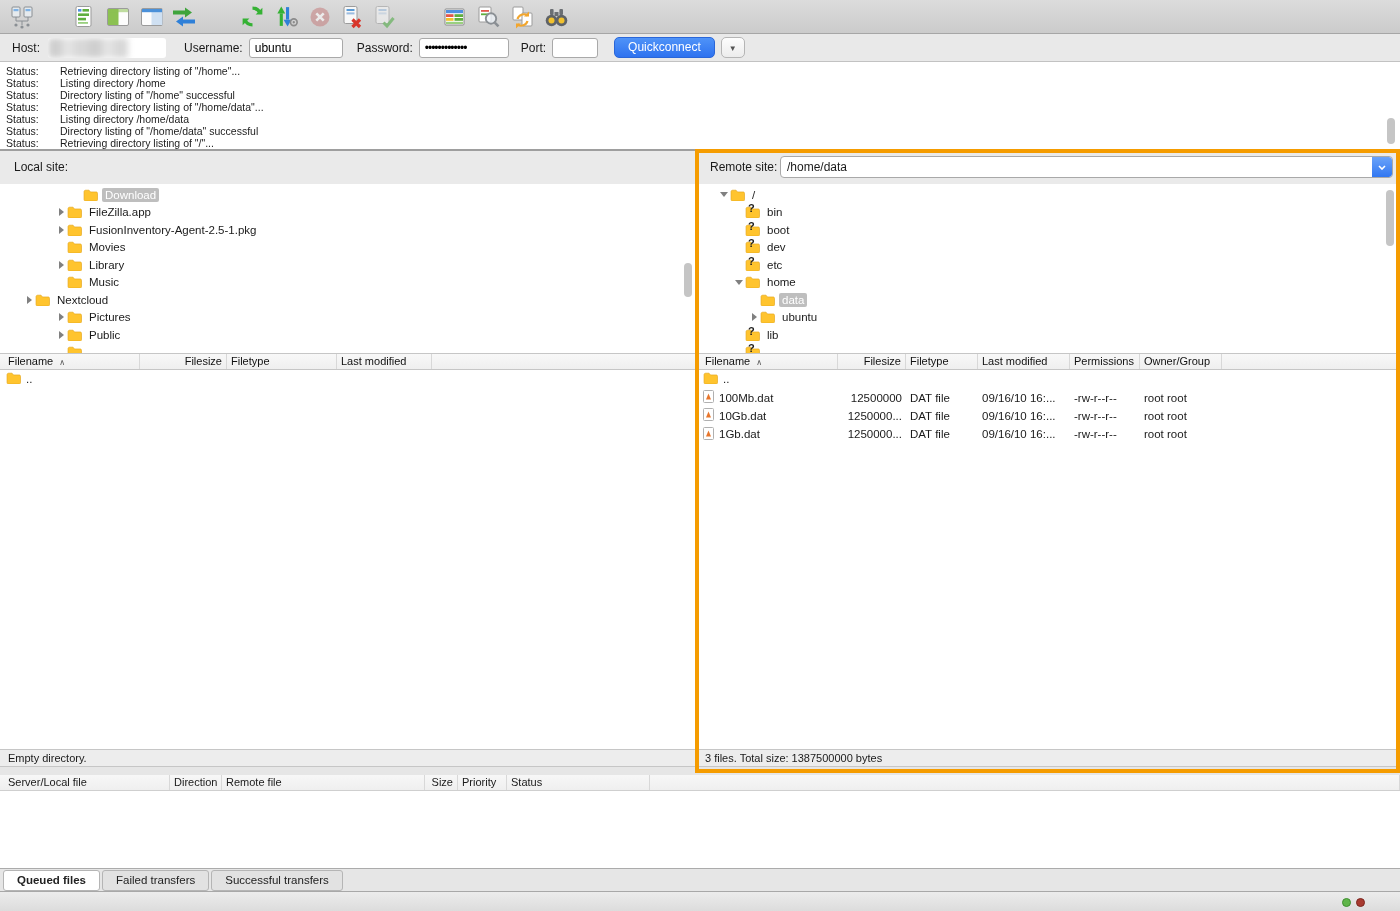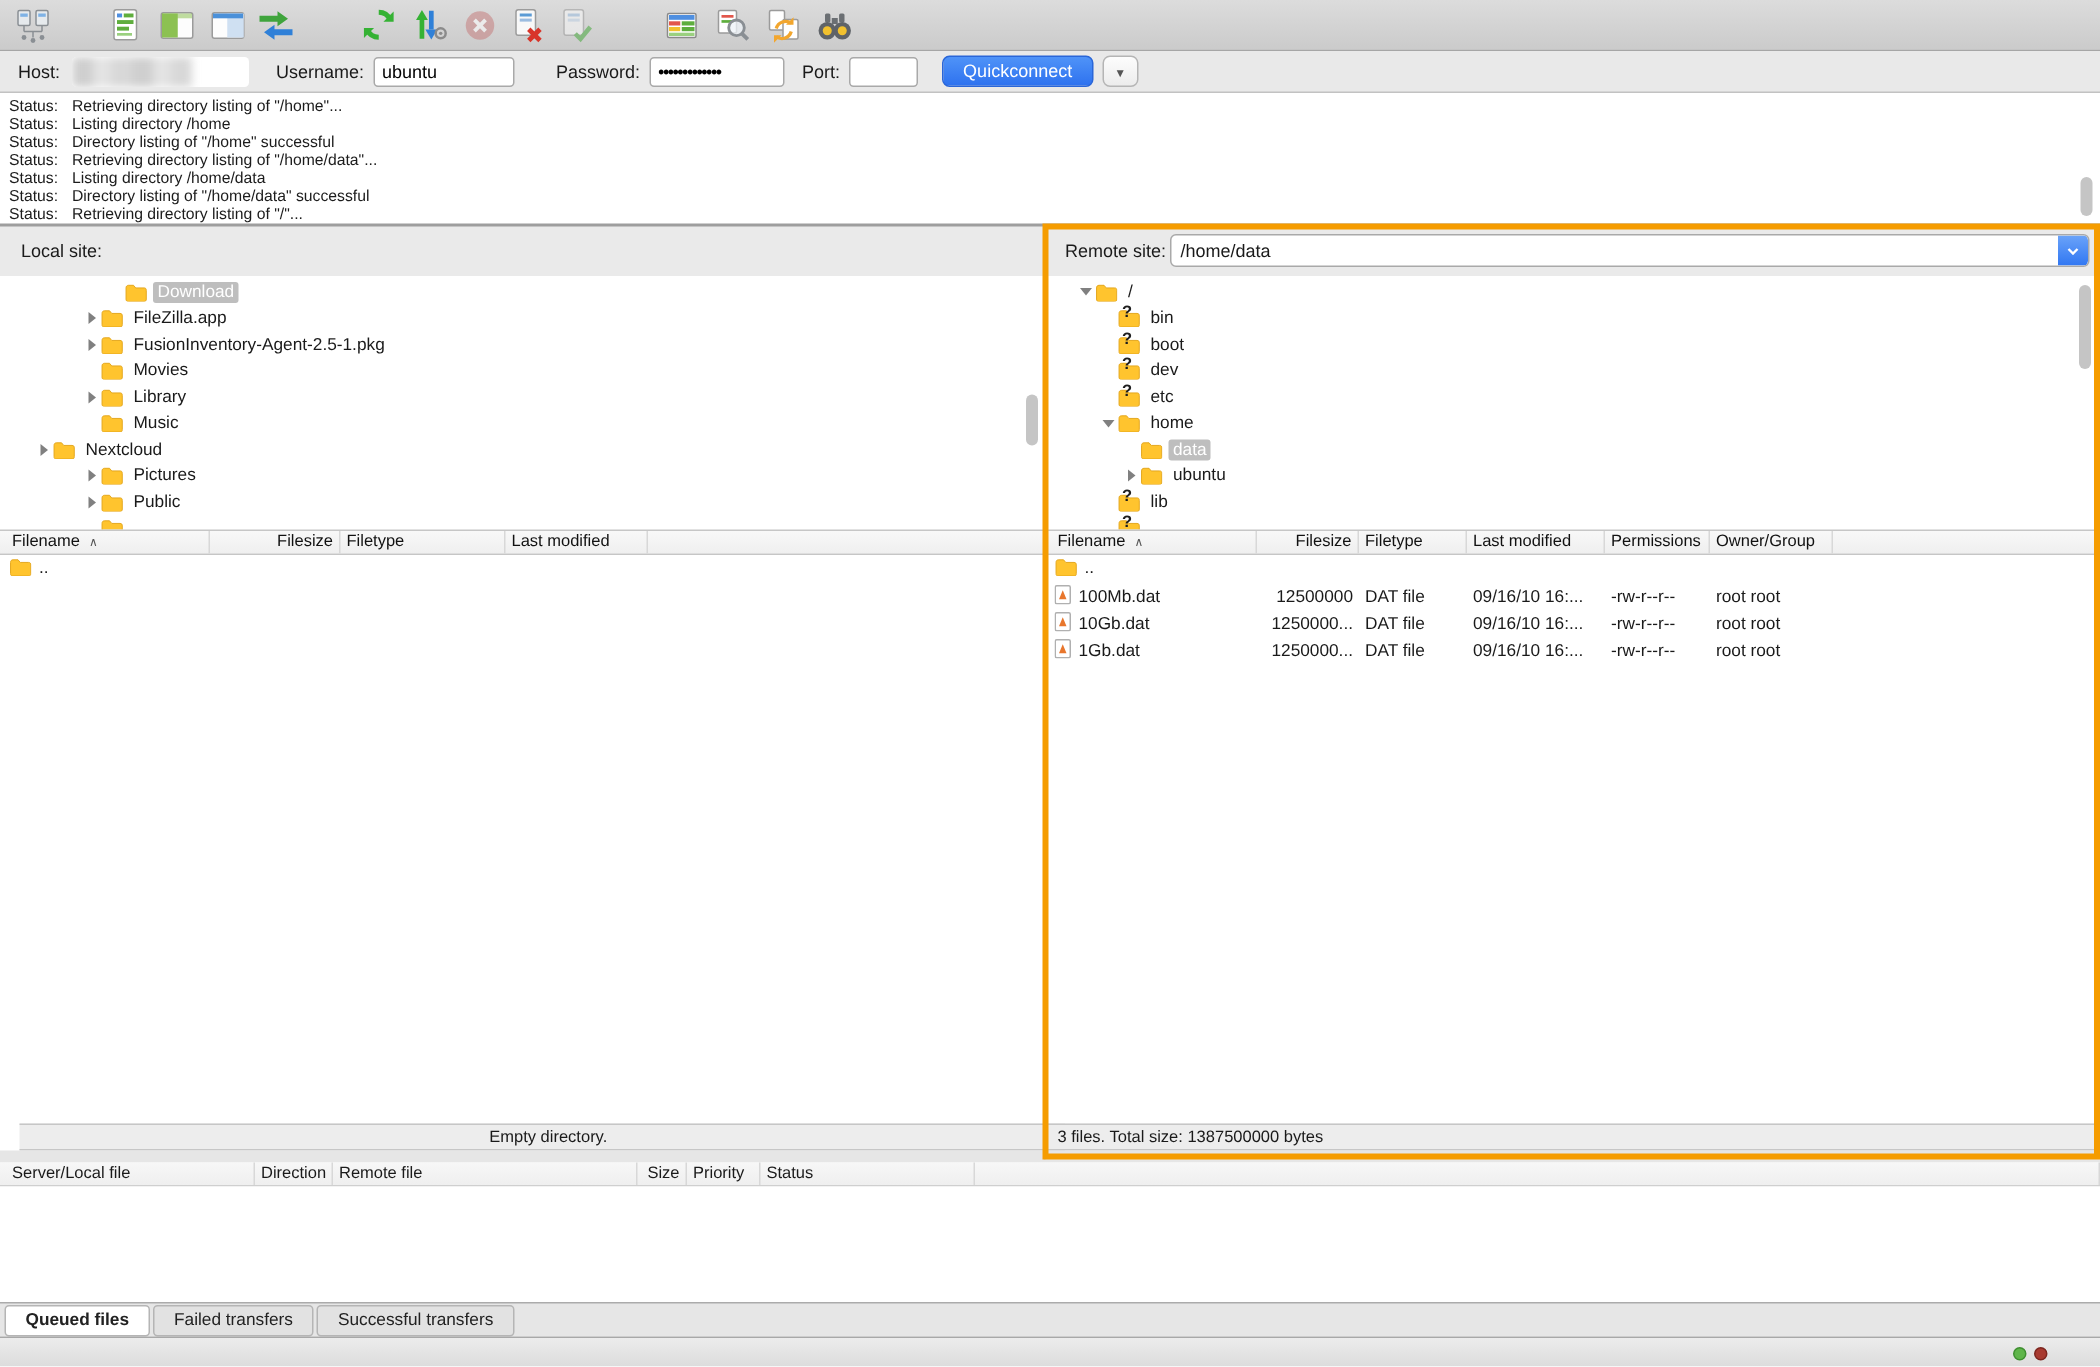--- a/index.html
+++ b/index.html
@@ -28,21 +28,21 @@
     filter:blur(3px); }
   .qc-btn { margin-left:16px; height:21px; padding:0 13px; background:linear-gradient(#4f93f8,#2e72ef);
     color:#fff; border:1px solid #2a66d8; border-radius:5px; font-size:12px; line-height:19px; }
   .qc-drop { margin-left:6px; width:24px; height:21px; background:linear-gradient(#fdfdfd,#ececec);
     border:1px solid #b5b5b5; border-radius:5px; color:#555; font-size:9px; text-align:center; line-height:20px; }
 
   
   .log { position:absolute; left:0; top:62px; width:1400px; height:88px; background:#fff;
     border-bottom:1px solid #9e9e9e; padding-top:3px; font-size:10.5px; color:#1c1c1c; }
   .log-line { display:flex; height:12px; line-height:12px; }
-  .log-label { width:48px; padding-left:6px; }
+  .log-label { width:60px; padding-left:6px; }
   .scroll-thumb { position:absolute; width:8px; border-radius:4px; background:#c5c5c5; }
 
   
   .site-row { position:absolute; top:150px; height:50px; background:#eaeaea;
     border-top:1px solid #9e9e9e; border-bottom:1px solid #c2c2c2; }
   .site-row .lbl { position:absolute; top:9px; }
   .combo { position:absolute; top:5px; height:22px; background:#fff; border:1px solid #a9a9a9;
     border-radius:4px; line-height:20px; padding-left:6px; white-space:nowrap; overflow:hidden; }
   .combo .blurseg { display:inline-block; vertical-align:middle; width:148px; height:13px; margin-top:-3px;
     background:repeating-linear-gradient(90deg,#c9c9c9 0 16px,#e0e0e0 16px 30px,#d2d2d2 30px 46px);
@@ -265,21 +265,21 @@
       </div>
     </div>
 
   <div class="qcbar">
     <span class="qc-label">Host:</span>
     <div class="host-field">
       <div class="blur-block"></div>
     </div>
     <span class="qc-label" style="margin-left:18px">Username:</span>
     <input class="qc-input" style="width: 94px; margin-left: 6px;" value="ubuntu">
-    <span class="qc-label" style="margin-left:28px">Password:</span>
+    <span class="qc-label" style="margin-left:14px">Password:</span>
     <input class="qc-input" style="width: 90px; margin-left: 6px; letter-spacing: -1px;" value="•••••••••••••">
     <span class="qc-label" style="">Port:</span>
     <input class="qc-input" style="width: 46px; margin-left: 6px;" value="">
     <button class="qc-btn">Quickconnect</button>
     <div class="qc-drop">
       <span style="font-size:8px">▼</span>
     </div>
   </div>
 
   <div class="log" id="log">
@@ -435,21 +435,21 @@
           <span><svg width="15" height="12" viewBox="0 0 16 13">
               <path d="M1 3.2C1 2 1.6 1.3 2.8 1.3h3.6l1.6 1.9H14c1.2 0 1.6.6 1.6 1.8v6.2c0 1.2-.4 1.8-1.6 1.8H2.6C1.4 13 1 12.4 1 11.2z" fill="#FFC42E" stroke="#E3A51B" stroke-width="0.7"></path>
             </svg></span>
           <span>..</span>
         </div>
         <div class="fcell right"></div>
         <div class="fcell"></div>
         <div class="fcell"></div>
       </div>
     </div>
-  <div class="panel-status" style="left:13px; width:697px;text-align:center;">Empty directory.</div>
+  <div class="panel-status" style="left:0; width:697px;">Empty directory.</div>
 
   <div class="site-row" style="left:697px; width:703px;">
     <span class="lbl" style="left:13px">Remote site:</span>
     <div class="combo" style="left:83px; width:613px;">
       <span>/home/data</span>
       <div class="combo-arrow">
         <svg width="8" height="5" viewBox="0 0 8 5">
             <path d="M1 1 L4 4 L7 1" stroke="#fff" stroke-width="1.6" fill="none"></path>
           </svg>
       </div>

